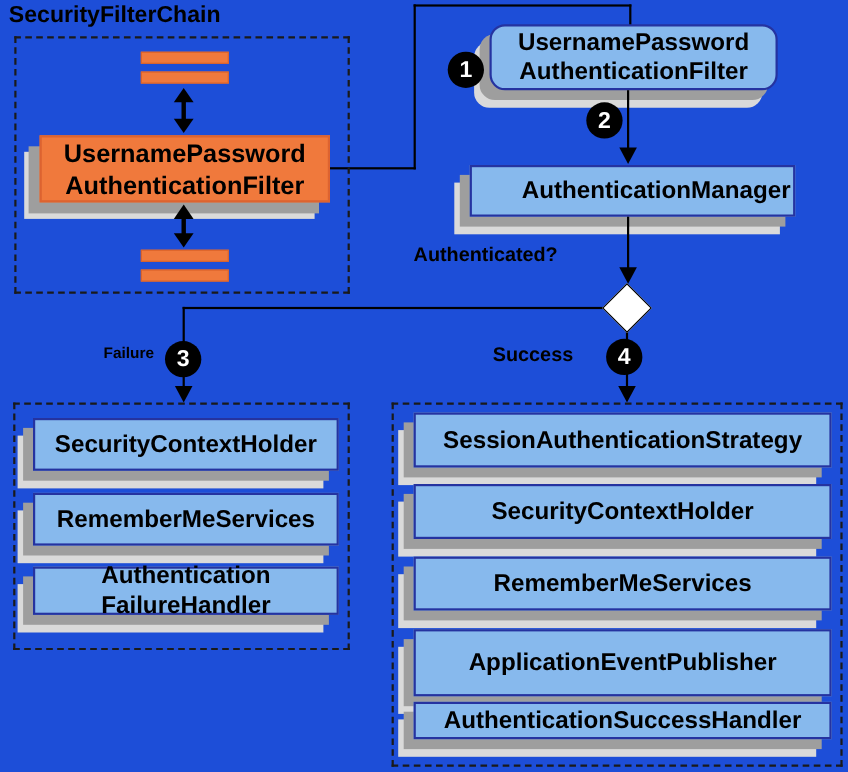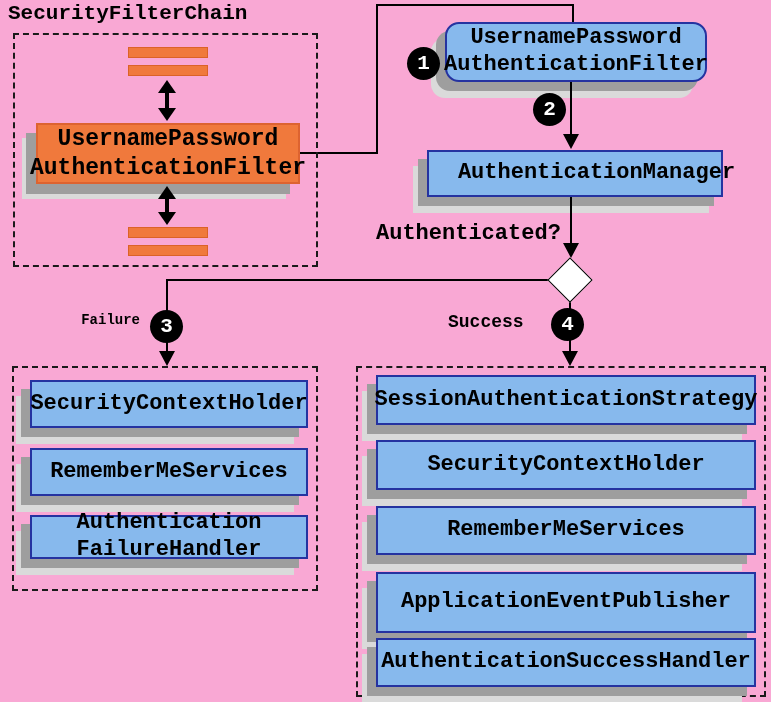--- a/index.html
+++ b/index.html
@@ -10,24 +10,23 @@
     --shadow-mid: #9E9E9E;
     --shadow-light: #DADADA;
     --line-color: #000000;
   }
   html, body { margin: 0; padding: 0; background: #ffffff; }
   body { font-family: "Liberation Sans", sans-serif; }
   .canvas {
     position: relative;
     width: 771px;
     height: 702px;
-    background: #f9a8d4;
+    background: #1d4ed8;
     overflow: hidden;
     color: #000;
-    font-family: Liberation Mono, monospace;
   }
   .label {
     position: absolute;
     font-weight: bold;
     color: #000;
     white-space: nowrap;
   }
   .dash {
     position: absolute;
     border: 2px dashed #1a1a1a;
@@ -164,21 +163,21 @@
   <div class="ah-down" style="left:563px; top:134px;"></div>
   <div class="badge" style="left:533px; top:93px;">2</div>
 
   <div class="bbox" style="left:427px; top:150px; width:296px; height:47px;padding-left:43px;">
     <div>AuthenticationManager</div>
   </div>
 
   <div class="ln" style="left:570px; top:197px; width:2px; height:47px;"></div>
   <div class="ah-down" style="left:563px; top:243px;"></div>
 
-  <div class="label" style="left:376px; top:221px; font-size:22px;">Authenticated?</div>
+  <div class="label" style="left:376px; top:221px; font-size:18px;">Authenticated?</div>
 
   <div class="diamond" style="left:554px; top:264px;"></div>
 
   <div class="ln" style="left:166px; top:279px; width:382px; height:2px;"></div>
   <div class="ln" style="left:166px; top:279px; width:2px; height:74px;"></div>
   <div class="ah-down" style="left:159px; top:351px;"></div>
 
   <div class="ln" style="left:569px; top:301px; width:2px; height:52px;"></div>
   <div class="ah-down" style="left:562px; top:351px;"></div>
 
@@ -206,17 +205,17 @@
   </div>
   <div class="bbox" style="left:376px; top:440px; width:380px; height:50px;">
     <div>SecurityContextHolder</div>
   </div>
   <div class="bbox" style="left:376px; top:506px; width:380px; height:49px;">
     <div>RememberMeServices</div>
   </div>
   <div class="bbox" style="left:376px; top:572px; width:380px; height:61px;text-align:center;">
     <div>ApplicationEventPublisher</div>
   </div>
-  <div class="bbox" style="left:376px; top:638px; width:380px; height:49px;">
+  <div class="bbox" style="left:376px; top:638px; width:380px; height:34px;">
     <div>AuthenticationSuccessHandler</div>
   </div>
 
 </div>
 
 </body></html>

